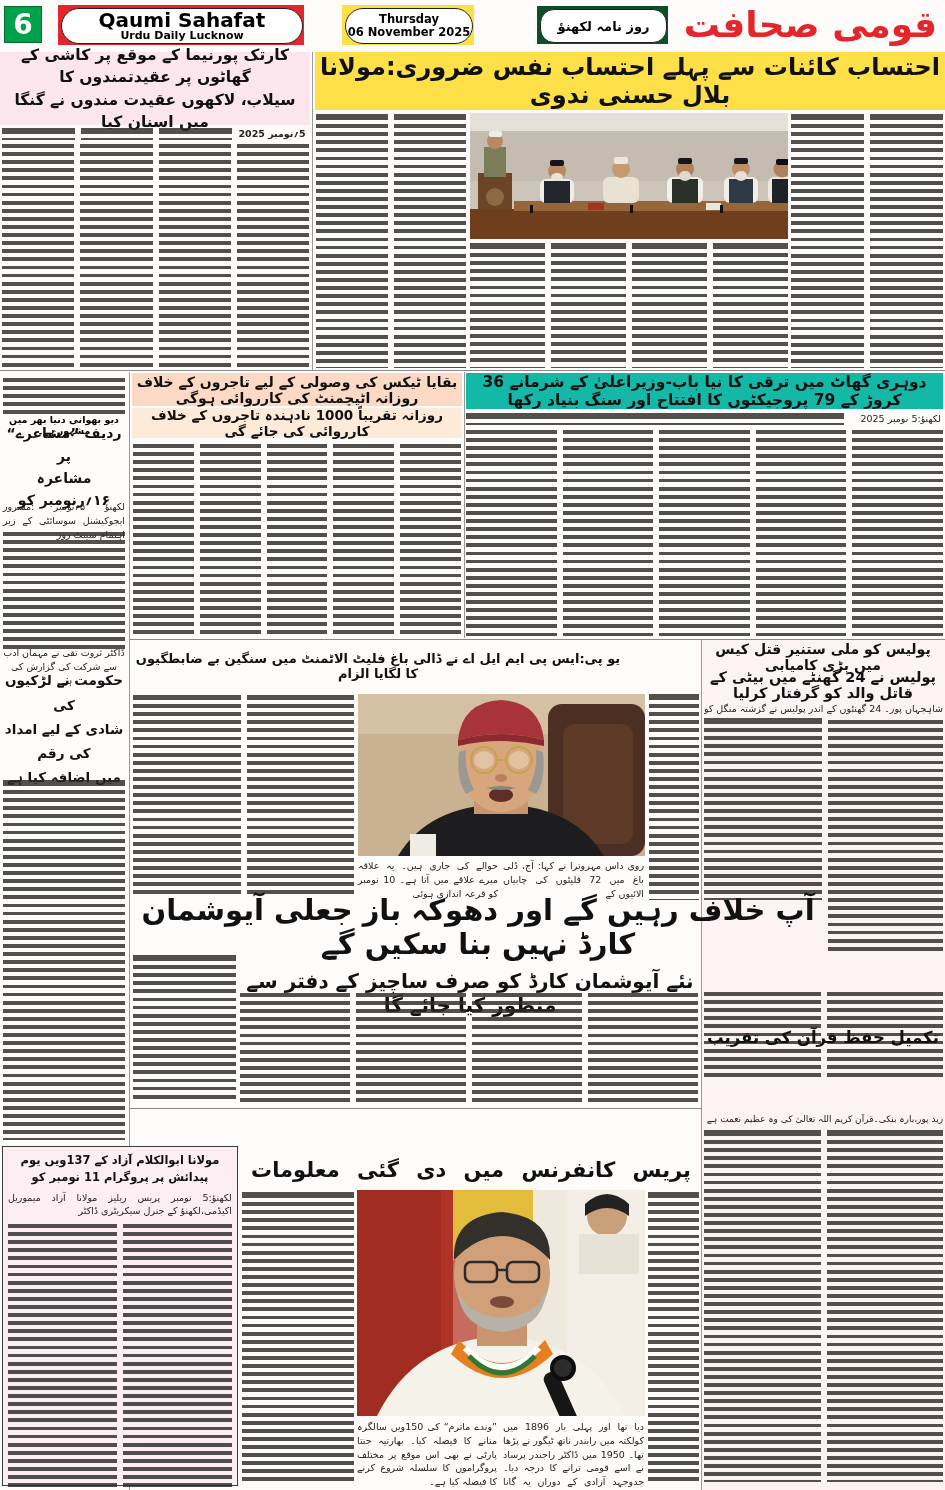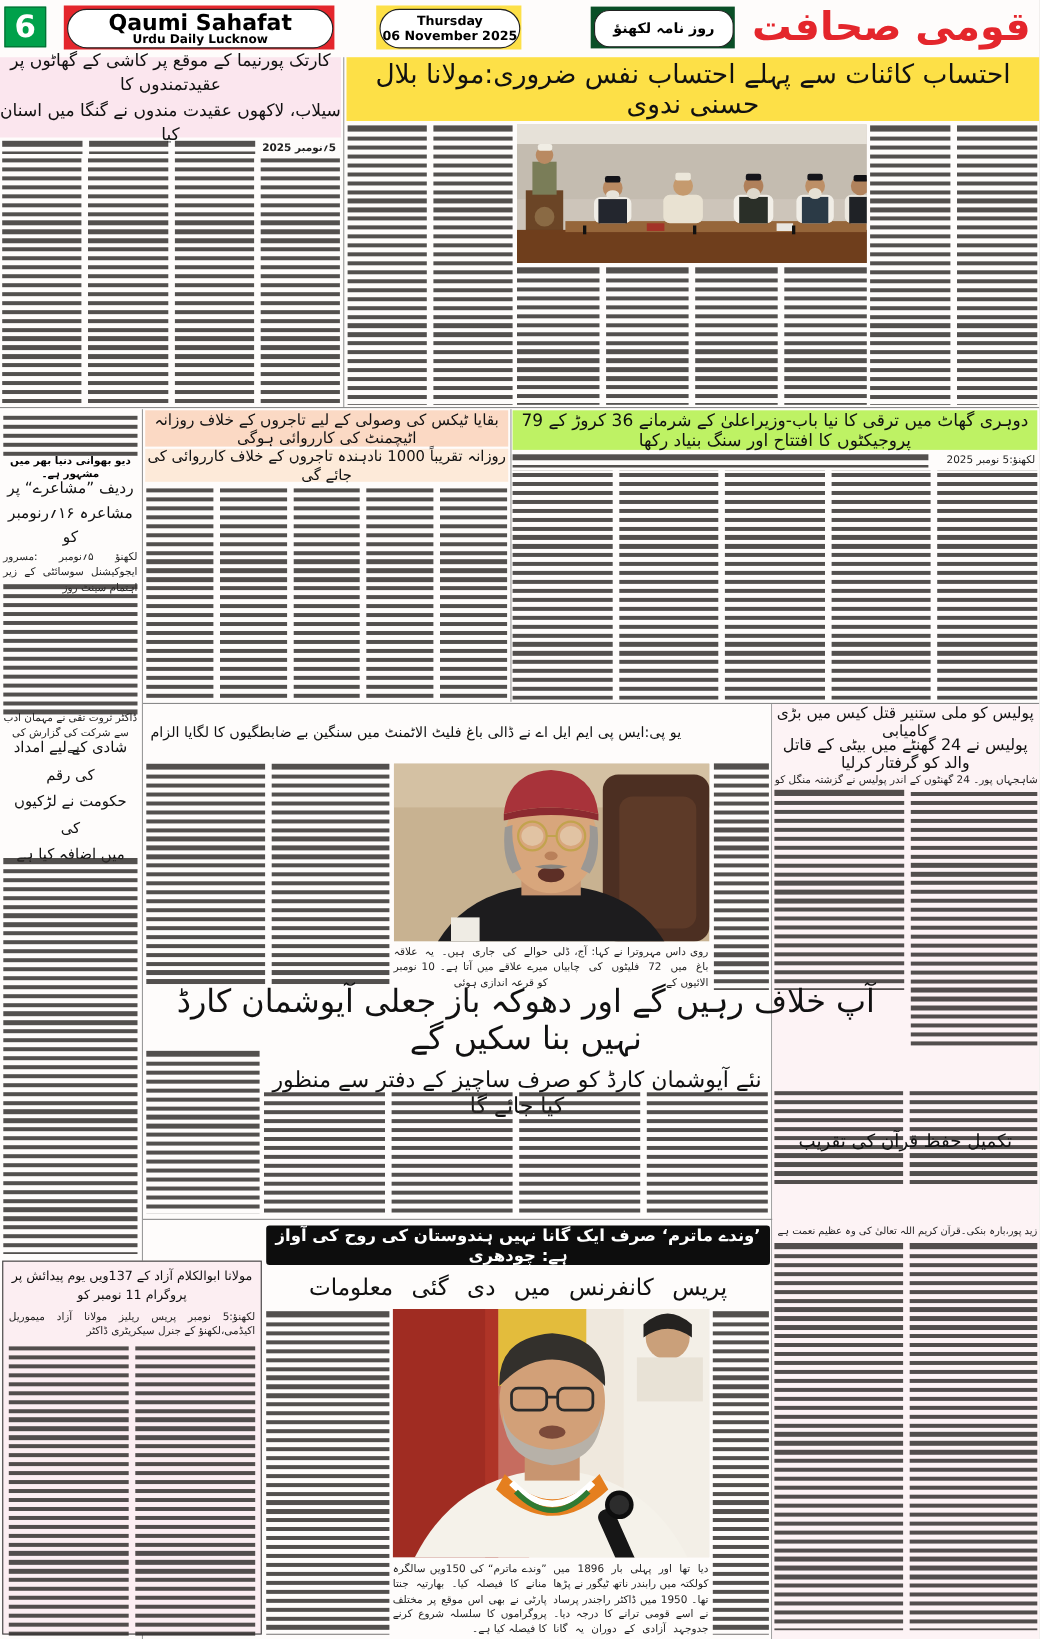--- a/index.html
+++ b/index.html
@@ -7,21 +7,21 @@
         font-family:"DejaVu Sans","Liberation Sans",sans-serif;overflow:hidden;}
   .abs{position:absolute;box-sizing:border-box;}
   .rtl{direction:rtl;unicode-bidi:embed;}
   .ctr{display:flex;align-items:center;justify-content:center;text-align:center;}
   .pill{background:#fff;border:1px solid #222;border-radius:18px;width:100%;height:100%;
         display:flex;flex-direction:column;align-items:center;justify-content:center;}
   
   .cols{display:flex;flex-direction:row-reverse;gap:6px;}
   .col{flex:1;}
   .greek{background-image:repeating-linear-gradient(to bottom,rgba(45,42,40,.82) 0px,rgba(45,42,40,.82) 3.8px,transparent 3.8px,transparent 8.1px);background-position:0 2px;}
-  .hl{font-weight:normal;color:#111;}
+  .hl{font-weight:bold;color:#111;}
   .vline{position:absolute;width:0;border-left:1px solid #9a9a9a;}
   .hline{position:absolute;height:0;border-top:1px solid #8a8a8a;}
   .cap{font-size:9.5px;line-height:1.45;text-align:justify;color:#222;}
   .dl{font-size:9.5px;color:#222;white-space:nowrap;overflow:hidden;}
 </style>
 </head>
 <body>
 
 <div id="page">
 
@@ -152,22 +152,22 @@
 
   <div class="abs rtl ctr" style="left:3px;top:436px;width:122px;height:62px;flex-direction:column;">
     <span class="hl" style="font-size:14px;line-height:1.6;">ردیف ”مشاعرے“ پر</span>
     <span class="hl" style="font-size:14px;line-height:1.6;">مشاعرہ ۱۶؍رنومبر کو</span>
   </div>
   <div class="abs rtl cap" style="left:3px;top:500px;width:122px;height:26px;">لکھنؤ ۵؍نومبر :مسرور ایجوکیشنل سوسائٹی کے زیر اہتمام سینٹ روز</div>
   <div class="abs col greek" style="left:3px;top:530px;width:122px;height:122px;"></div>
 
   <div class="abs rtl ctr cap" style="left:3px;top:654px;width:122px;height:26px;text-align:center;">ڈاکٹر ثروت تقی نے مہمان ادب سے شرکت کی گزارش کی ہے۔</div>
   <div class="abs rtl ctr" style="left:3px;top:684px;width:122px;height:90px;flex-direction:column;">
+    <span class="hl" style="font-size:13.5px;line-height:1.8;">حکومت نے لڑکیوں کی</span>
     <span class="hl" style="font-size:13.5px;line-height:1.8;">شادی کے لیے امداد کی رقم</span>
-    <span class="hl" style="font-size:13.5px;line-height:1.8;">حکومت نے لڑکیوں کی</span>
     <span class="hl" style="font-size:13.5px;line-height:1.8;">میں اضافہ کیا ہے</span>
   </div>
   <div class="abs col greek" style="left:3px;top:780px;width:122px;height:360px;"></div>
 
   <div class="abs" style="left:2px;top:1146px;width:236px;height:340px;border:1px solid #3a3a3a;background:#fceef2;padding:5px;">
     <div class="rtl hl" style="font-size:11.5px;text-align:center;line-height:1.5;">مولانا ابوالکلام آزاد کے 137ویں یوم پیدائش پر پروگرام 11 نومبر کو</div>
     <div class="rtl cap" style="margin-top:4px;">لکھنؤ:5 نومبر پریس ریلیز مولانا آزاد میموریل اکیڈمی،لکھنؤ کے جنرل سیکریٹری ڈاکٹر</div>
     <div class="cols" style="height:282px;margin-top:4px;">
         <div class="col greek"></div>
         <div class="col greek"></div>
@@ -179,21 +179,21 @@
   <div class="abs cols" style="left:133px;top:442px;width:328px;height:194px;">
       <div class="col greek"></div>
       <div class="col greek"></div>
       <div class="col greek"></div>
       <div class="col greek"></div>
       <div class="col greek"></div>
     </div>
 
   <div class="vline" style="left:464px;top:372px;height:266px;"></div>
 
-  <div class="abs rtl ctr hl" style="left:466px;top:373px;width:477px;height:36px;background:#bef264;font-size:15.5px;">دوہری گھاٹ میں ترقی کا نیا باب-وزیراعلیٰ کے شرمانے 36 کروڑ کے 79 پروجیکٹوں کا افتتاح اور سنگ بنیاد رکھا</div>
+  <div class="abs rtl ctr hl" style="left:466px;top:373px;width:477px;height:36px;background:#14b8a6;font-size:15.5px;">دوہری گھاٹ میں ترقی کا نیا باب-وزیراعلیٰ کے شرمانے 36 کروڑ کے 79 پروجیکٹوں کا افتتاح اور سنگ بنیاد رکھا</div>
   <div class="abs rtl dl" style="left:848px;top:413px;width:93px;text-align:right;">لکھنؤ:5 نومبر 2025</div>
   <div class="abs cols" style="left:466px;top:428px;width:477px;height:208px;">
       <div class="col greek"></div>
       <div class="col greek"></div>
       <div class="col greek"></div>
       <div class="col greek"></div>
       <div class="col greek"></div>
     </div>
   <div class="abs col greek" style="left:466px;top:413px;width:378px;height:12px;"></div>
 
@@ -267,21 +267,20 @@
   <div class="abs col greek" style="left:133px;top:955px;width:103px;height:148px;"></div>
   <div class="abs cols" style="left:240px;top:991px;width:458px;height:112px;">
       <div class="col greek"></div>
       <div class="col greek"></div>
       <div class="col greek"></div>
       <div class="col greek"></div>
     </div>
 
   <div class="hline" style="left:130px;top:1108px;width:572px;"></div>
 
-  <div class="abs rtl ctr" style="left:242px;top:1114px;width:458px;height:36px;background:#0d0d0d;color:#fff;font-weight:bold;font-size:15px;border-radius:3px;">’وندے ماترم‘ صرف ایک گانا نہیں ہندوستان کی روح کی آواز ہے: چودھری</div>
   <div class="abs rtl ctr hl" style="left:242px;top:1154px;width:458px;height:32px;font-size:21px;word-spacing:10px;">پریس کانفرنس میں دی گئی معلومات</div>
 
   <div class="abs col greek" style="left:242px;top:1192px;width:112px;height:294px;"></div>
 
   <div class="abs" style="left:357px;top:1190px;width:288px;height:226px;">
     <svg width="288" height="226" xmlns="http://www.w3.org/2000/svg">
       <rect width="288" height="226" fill="#efe8dd"></rect>
       <rect width="96" height="226" fill="#a02c22"></rect>
       <rect x="84" width="40" height="226" fill="#b5382a" opacity="0.7"></rect>
       <rect x="96" width="80" height="70" fill="#e3bc3c"></rect>

